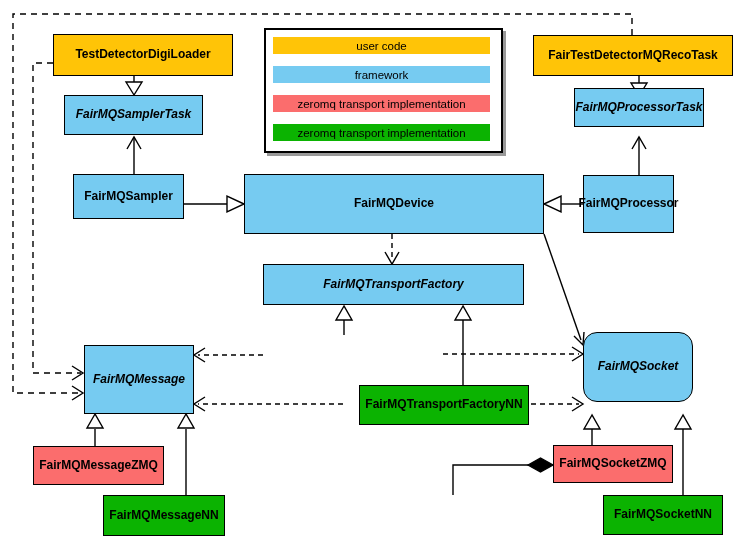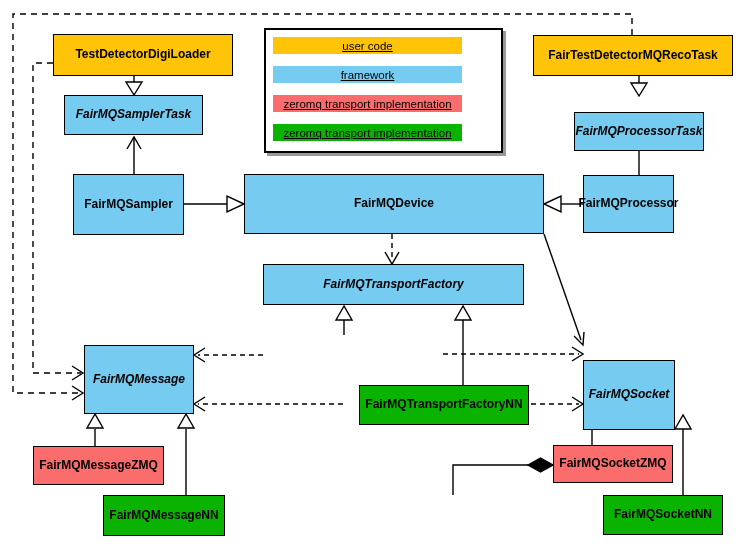--- a/index.html
+++ b/index.html
@@ -22,23 +22,23 @@
   .cat-user{background:#FFC407;}
   .cat-framework{background:#76CBF1;}
   .cat-zeromq{background:#FB6D6D;}
   .cat-nanomsg{background:#0BB301;}
   .legend{
     position:absolute;left:264px;top:28px;width:239px;height:125px;
     box-sizing:border-box;background:#ffffff;border:2px solid #000;
     box-shadow:3px 3px 0 #999999;
   }
   .legend-bar{
-    position:absolute;left:7px;width:189px;height:17px;
+    position:absolute;left:7px;width:217px;height:17px;
     display:flex;align-items:center;justify-content:center;
-    font-size:11.5px;color:#000;text-decoration:underline;
+    font-size:11.5px;color:#000;
   }
 </style>
 </head>
 <body>
 
 <div class="stage">
 
   <svg class="edges" viewBox="0 0 748 549">
 
     <g>
@@ -164,42 +164,42 @@
 
   <div class="node cat-user" style="left:53px;top:34px;width:180px;height:42px;">
     <span>TestDetectorDigiLoader</span>
   </div>
   <div class="node cat-user" style="left:533px;top:35px;width:200px;height:41px;">
     <span>FairTestDetectorMQRecoTask</span>
   </div>
   <div class="node cat-framework abstract" style="left:64px;top:95px;width:139px;height:40px;">
     <span>FairMQSamplerTask</span>
   </div>
-  <div class="node cat-framework abstract" style="left:574px;top:112px;width:130px;height:39px;">
+  <div class="node cat-framework abstract" style="left:574px;top:88px;width:130px;height:39px;">
     <span>FairMQProcessorTask</span>
   </div>
-  <div class="node cat-framework" style="left:73px;top:174px;width:111px;height:61px;">
+  <div class="node cat-framework" style="left:73px;top:174px;width:111px;height:45px;">
     <span>FairMQSampler</span>
   </div>
   <div class="node cat-framework" style="left:244px;top:174px;width:300px;height:60px;">
     <span>FairMQDevice</span>
   </div>
   <div class="node cat-framework" style="left:583px;top:175px;width:91px;height:58px;">
     <span>FairMQProcessor</span>
   </div>
   <div class="node cat-framework abstract" style="left:263px;top:264px;width:261px;height:41px;">
     <span>FairMQTransportFactory</span>
   </div>
   <div class="node cat-nanomsg" style="left:343px;top:385px;width:170px;height:40px;margin-left:16px;">
     <span>FairMQTransportFactoryNN</span>
   </div>
   <div class="node cat-framework abstract" style="left:84px;top:345px;width:110px;height:69px;">
     <span>FairMQMessage</span>
   </div>
-  <div class="node cat-framework abstract" style="left:583px;top:360px;width:92px;height:70px;">
+  <div class="node cat-framework abstract" style="left:583px;top:332px;width:110px;height:70px;border-radius:14px;">
     <span>FairMQSocket</span>
   </div>
   <div class="node cat-zeromq" style="left:33px;top:446px;width:131px;height:39px;">
     <span>FairMQMessageZMQ</span>
   </div>
   <div class="node cat-nanomsg" style="left:103px;top:495px;width:122px;height:41px;">
     <span>FairMQMessageNN</span>
   </div>
   <div class="node cat-zeromq" style="left:553px;top:445px;width:120px;height:38px;">
     <span>FairMQSocketZMQ</span>

